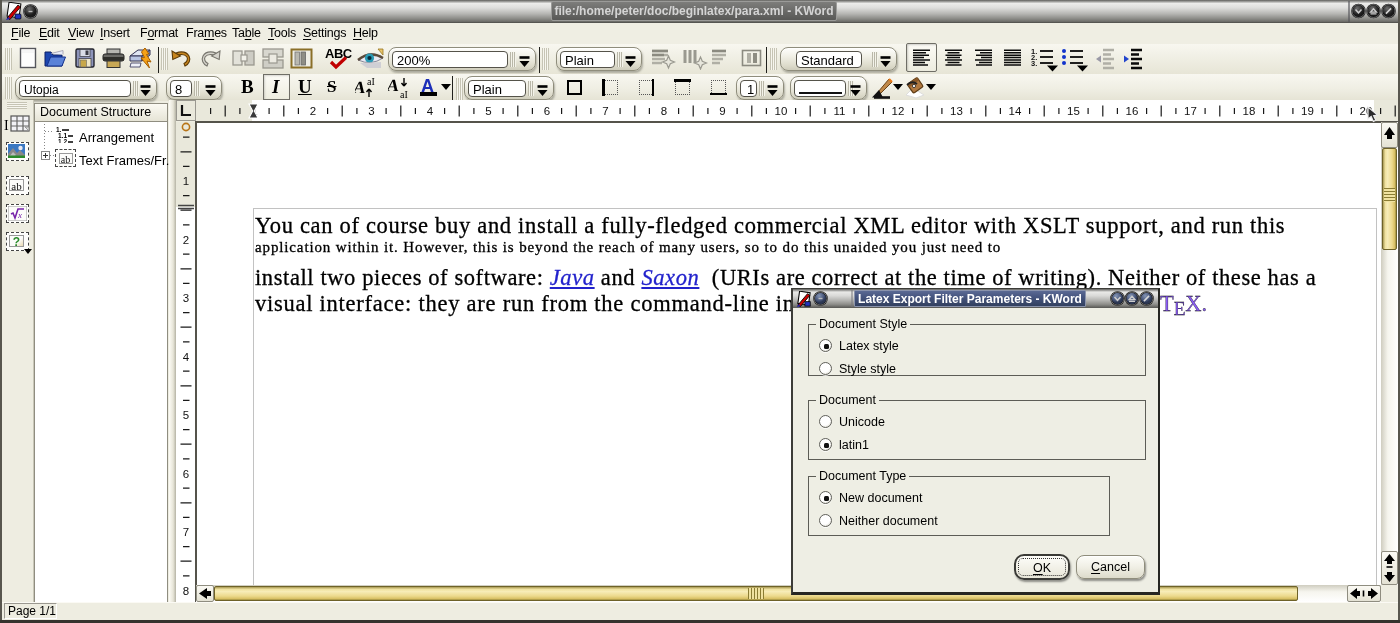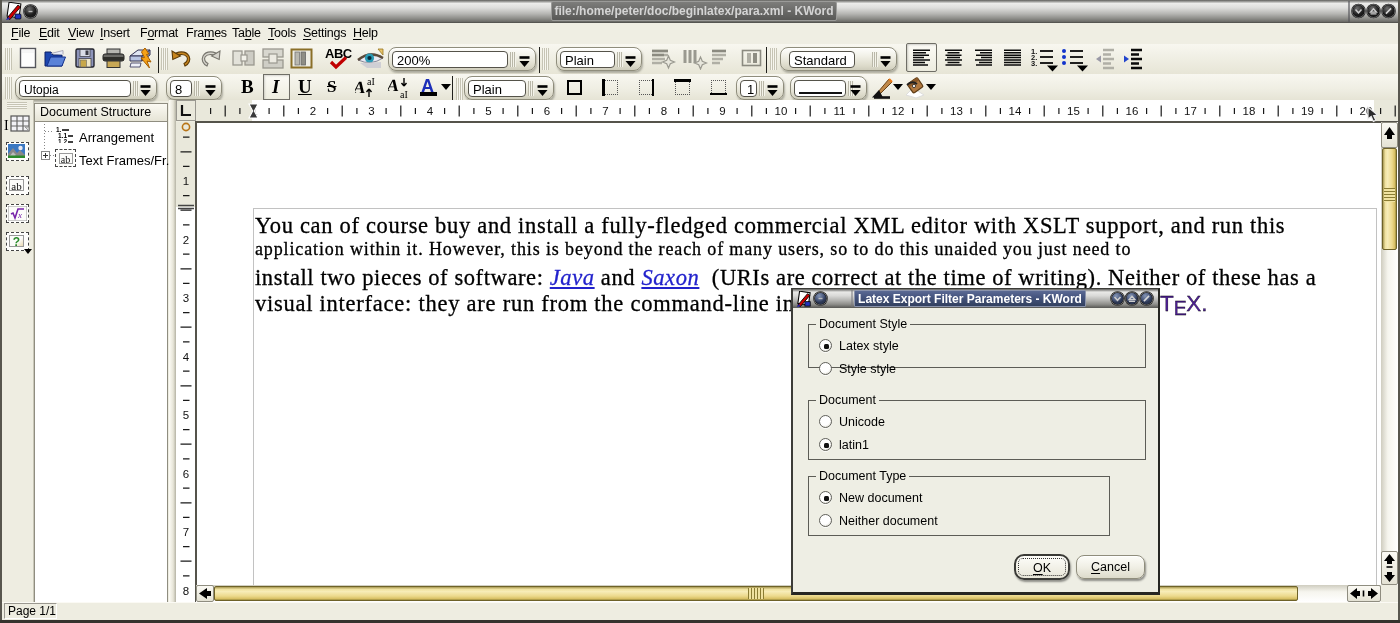--- a/index.html
+++ b/index.html
@@ -183,21 +183,21 @@
 <path d="M1 2 h14" stroke="#8b8a80" stroke-width="2.4"></path>
   </svg>
 <svg class="abs" style="left:741px;top:49px" width="22" height="20">
 <rect x="1.5" y="1.5" width="18" height="15" fill="none" stroke="#8b8a80" stroke-width="1.6"></rect>
 <rect x="6" y="4" width="4" height="10" fill="#b0afa5"></rect>
 <rect x="12" y="4" width="4" height="10" fill="#8e8d83"></rect>
   </svg>
 <div style="position:absolute;left:766px;top:47px;width:1px;height:26px;background:#20201c"></div>
 <div class="handle" style="left:770px;top:48px;height:22px"></div>
 <div class="combo" style="left:780px;top:47px;width:117px;height:24px">
-<div class="combo-white" style="left:8px;top:3px;width:66px;height:17px">
+<div class="combo-white" style="left:15px;top:3px;width:66px;height:17px">
       <div style="position:absolute;left:4px;top:0;line-height:18px;font-size:13px;color:#000;white-space:nowrap">Standard</div>
     </div>
 <div class="combo-ribs" style="left:91px;top:4px;height:15px"></div>
 <div class="combo-arrow" style="left:98px;top:6px"><svg width="13" height="12">
         <path d="M1.5 1.5H11.5" stroke="#000" stroke-width="2.6"></path>
         <path d="M1.5 5 H11.5 L6.5 11 Z" fill="#000"></path>
       </svg></div>
 </div>
 <div class="abs" style="left:906px;top:43px;width:31px;height:29px;background:linear-gradient(180deg,#fcfbf6,#edecdf);border:1px solid #6f6e66;border-radius:2px;box-shadow:inset 1px 1px 2px rgba(0,0,0,.18)"></div>
 <svg class="abs" style="left:913.0px;top:49.0px" width="18" height="18">
@@ -435,24 +435,24 @@
     <text x="10" y="414.0" font-size="11.5" fill="#111" text-anchor="middle" font-family="Liberation Sans, sans-serif">7</text>
     <text x="10" y="472.5" font-size="11.5" fill="#111" text-anchor="middle" font-family="Liberation Sans, sans-serif">8</text>
     <path d="M2 83.5H18 M2 86.5H18" stroke="#444" stroke-width="1.4"></path>
     <circle cx="10" cy="5" r="3.6" fill="none" stroke="#b87418" stroke-width="1.6"></circle>
   </svg>
 <div class="abs" style="left:196px;top:121px;width:1204px;height:2px;background:#55534b"></div>
 <div class="abs" style="left:195px;top:121px;width:2px;height:481px;background:#55534b"></div>
 <div class="abs" style="left:197px;top:123px;width:1184px;height:462px;background:#ffffff"></div>
 <div class="abs" style="left:253px;top:208px;width:1124px;height:377px;border:1px solid #c2c2c2;border-bottom:none"></div>
 <div style="position:absolute;font-family:'Liberation Serif',serif;font-size:22.5px;color:#000;white-space:nowrap;-webkit-text-stroke:0.3px #000;left:255px;top:213px;letter-spacing:0.69px" id="l1">You can of course buy and install a fully-fledged commercial XML editor with XSLT support, and run this</div>
-<div style="position:absolute;font-family:'Liberation Serif',serif;font-size:18px;color:#000;white-space:nowrap;-webkit-text-stroke:0.3px #000;left:255px;top:239px;letter-spacing:0.87px" id="l2">application within it. However, this is beyond the reach of many users, so to do this unaided you just need to</div>
+<div style="position:absolute;font-family:'Liberation Serif',serif;font-size:15px;color:#000;white-space:nowrap;-webkit-text-stroke:0.3px #000;left:255px;top:239px;letter-spacing:0.87px" id="l2">application within it. However, this is beyond the reach of many users, so to do this unaided you just need to</div>
 <div style="position:absolute;font-family:'Liberation Serif',serif;font-size:22.5px;color:#000;white-space:nowrap;-webkit-text-stroke:0.3px #000;left:255px;top:265px;letter-spacing:0.60px" id="l3">install two pieces of software: <i style="color:#2222cc;text-decoration:underline;-webkit-text-stroke:0.3px #2222cc">Java</i> and <i style="color:#2222cc;text-decoration:underline;-webkit-text-stroke:0.3px #2222cc">Saxon</i>&nbsp; (URIs are correct at the time of writing). Neither of these has a</div>
 <div style="position:absolute;font-family:'Liberation Serif',serif;font-size:22.5px;color:#000;white-space:nowrap;-webkit-text-stroke:0.3px #000;left:255px;top:291px;letter-spacing:0.75px" id="l4">visual interface: they are run from the command-line in a console or shell window, in</div>
-<div style="position:absolute;font-family:Liberation Sans, sans-serif;font-size:22.5px;color:#4c1d95;white-space:nowrap;-webkit-text-stroke:0.3px #000;left:1160px;top:291px">T<span style="font-size:19.5px;position:relative;top:3.5px;letter-spacing:-0.5px">E</span>X.</div>
+<div style="position:absolute;font-family:Liberation Serif, serif;font-size:22.5px;color:#8b5cf6;white-space:nowrap;-webkit-text-stroke:0.3px #000;left:1160px;top:291px">T<span style="font-size:19.5px;position:relative;top:3.5px;letter-spacing:-0.5px">E</span>X.</div>
 <div class="abs" style="left:791px;top:288px;width:369px;height:307px;background:#eeeee4;border-left:2px solid #3c3c38;border-top:1px solid #3c3c38;border-right:2.5px solid #262622;border-bottom:3px solid #262622;z-index:10"></div>
 <div class="abs" style="left:793px;top:289px;width:364.5px;height:19px;background:linear-gradient(180deg,#5e5e5b 0%,#e9e9e7 16%,#dadad8 35%,#b4b4b1 60%,#8b8b87 82%,#565652 100%);z-index:11"></div>
 <svg class="abs" style="left:796px;top:291px;z-index:12" width="16" height="16" viewBox="0 0 18 18">
 <rect x="3" y="1" width="12" height="14" fill="#fff" stroke="#000" stroke-width="1.2" transform="rotate(8 9 8)"></rect>
 <path d="M2 16 L13 3 L15.5 5 L5 17.5 Z" fill="#cc0000" stroke="#000" stroke-width="1"></path>
 <path d="M1 17.5 L3.5 15 L5 16.5 L2 18 Z" fill="#2222aa"></path>
 <rect x="10" y="12" width="6" height="5" fill="#2233bb" stroke="#000" stroke-width="0.9"></rect>
 </svg>
 <svg class="abs" style="left:793px;top:289px;z-index:12" width="365" height="19">
 <g transform="translate(27.5,9.5)">
@@ -471,21 +471,21 @@
       <circle r="6.5" fill="none" stroke="#8a8a8a" stroke-width="0.8" opacity="0.9"></circle>
       <path d="M-3 1.2 L0 -2.2 L3 1.2 Z M-3 2.8 L3 2.8" fill="none" stroke="#cccccc" stroke-width="1.3"></path>
     </g>
 <g transform="translate(353.5,9.5)">
       <circle r="6.5" fill="url(#tbbBlue)" stroke="#0c0c0c" stroke-width="1.6"></circle>
       <circle r="6.5" fill="none" stroke="#8a8a8a" stroke-width="0.8" opacity="0.9"></circle>
       <path d="M-2.6 2.6 L2.6 -2.6" stroke="#d8d8d8" stroke-width="1.5"></path>
     </g>
 </svg>
 <div class="abs" style="left:854px;top:290px;width:232px;height:17px;background:linear-gradient(180deg,#5b6a94 0%,#46557f 40%,#32405f 100%);border:1px solid #8a93ac;border-radius:1px;text-align:center;line-height:16px;font-size:12px;font-weight:bold;color:#fff;z-index:12">Latex Export Filter Parameters - KWord</div>
-<div class="grp" style="left:808px;top:324px;width:338px;height:44px;z-index:11">
+<div class="grp" style="left:808px;top:324px;width:338px;height:52px;z-index:11">
     <div class="grp-l">Document Style</div>
     <div style="position:absolute;left:10px;top:14px">
       <div style="position:absolute;left:0;top:0;width:13px;height:13px;border-radius:50%;background:radial-gradient(circle at 40% 35%, #ffffff 55%, #d7d5c9 90%);border:1px solid #60605a;box-shadow:inset 0 1px 1px rgba(255,255,255,.9), 0 1px 0 rgba(255,255,255,.8)">
         <div style="position:absolute;left:4px;top:4px;width:5px;height:5px;background:#111;border-radius:1.5px"></div>
       </div>
     </div>
     <div class="rlbl" style="left:30px;top:14px">Latex style</div>
     <div style="position:absolute;left:10px;top:37px">
       <div style="position:absolute;left:0;top:0;width:13px;height:13px;border-radius:50%;background:radial-gradient(circle at 40% 35%, #ffffff 55%, #d7d5c9 90%);border:1px solid #60605a;box-shadow:inset 0 1px 1px rgba(255,255,255,.9), 0 1px 0 rgba(255,255,255,.8)"></div>
     </div>

